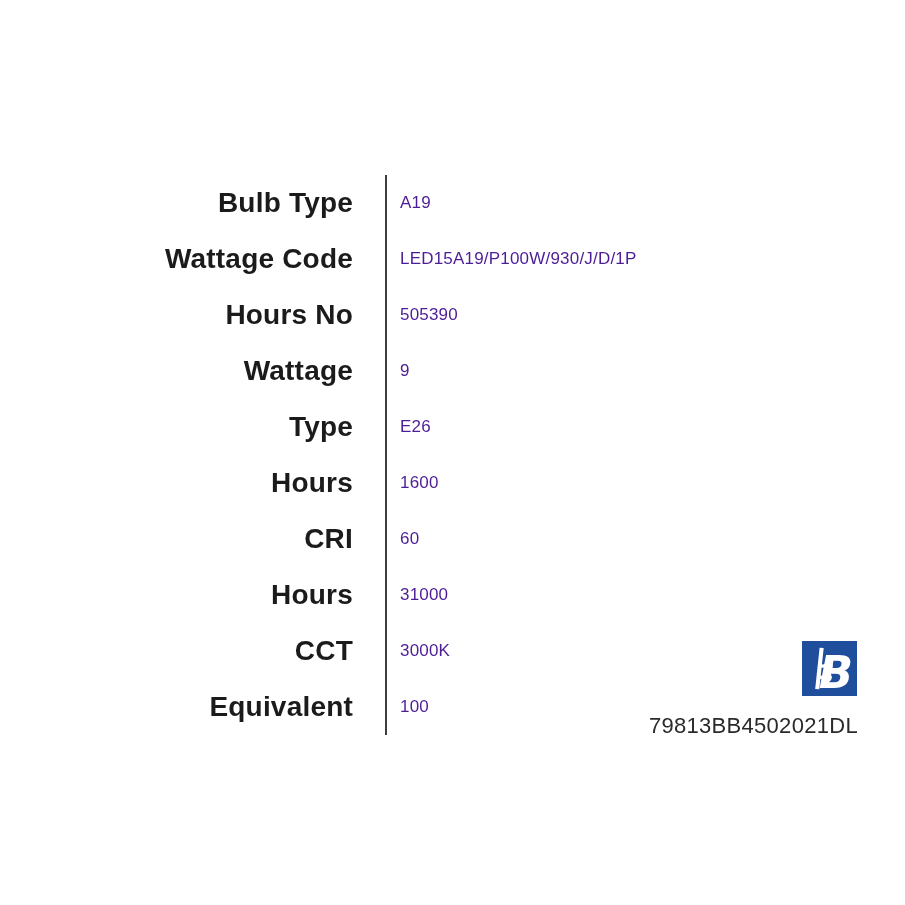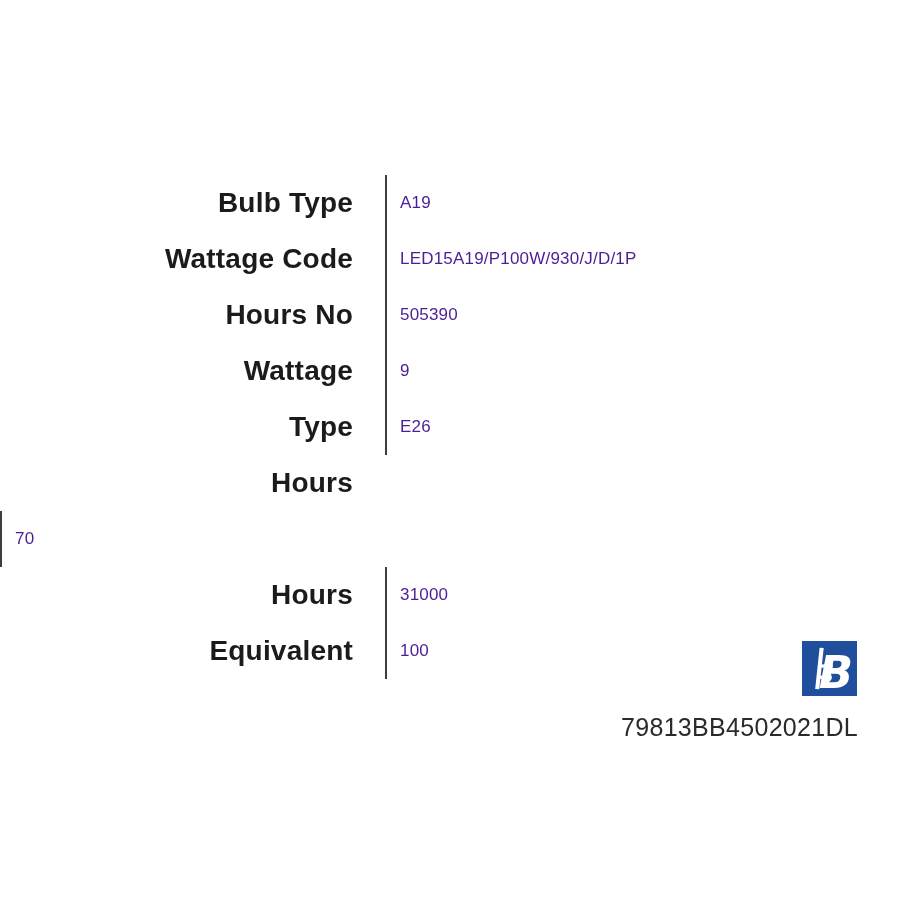--- a/index.html
+++ b/index.html
@@ -55,21 +55,21 @@
     position: absolute;
     right: 48px;
     top: 641px;
     width: 55px;
     height: 55px;
   }
   .footer-code {
     position: absolute;
     right: 47px;
     top: 713px;
-    font-size: 25px;
+    font-size: 22px;
     color: #2a2a2a;
     letter-spacing: 0.3px;
     white-space: nowrap;
   }
 </style>
 </head>
 <body>
 
 <div class="canvas">
 
@@ -95,31 +95,37 @@
         <div class="spec-value-cell">9</div>
       </div>
 
       <div class="spec-row">
         <div class="spec-label-cell">Type</div>
         <div class="spec-value-cell">E26</div>
       </div>
 
       <div class="spec-row">
         <div class="spec-label-cell">Hours</div>
+        <div class="spec-value-cell">1600</div>
       </div>
 
       <div class="spec-row">
-        <div class="spec-value-cell">70</div>
+        <div class="spec-label-cell">CRI</div>
+        <div class="spec-value-cell">60</div>
       </div>
 
       <div class="spec-row">
         <div class="spec-label-cell">Hours</div>
         <div class="spec-value-cell">31000</div>
       </div>
 
+      <div class="spec-row">
+        <div class="spec-label-cell">CCT</div>
+        <div class="spec-value-cell">3000K</div>
+      </div>
 
       <div class="spec-row">
         <div class="spec-label-cell">Equivalent</div>
         <div class="spec-value-cell">100</div>
       </div>
     </div>
 
   <svg class="brand-logo" viewBox="0 0 56 56" xmlns="http://www.w3.org/2000/svg">
     <rect x="0" y="0" width="56" height="56" fill="#1F4E9C"></rect>
     <text x="17" y="48" font-family="'DejaVu Sans', sans-serif" font-size="46" font-weight="bold" font-style="italic" fill="#ffffff">B</text>

